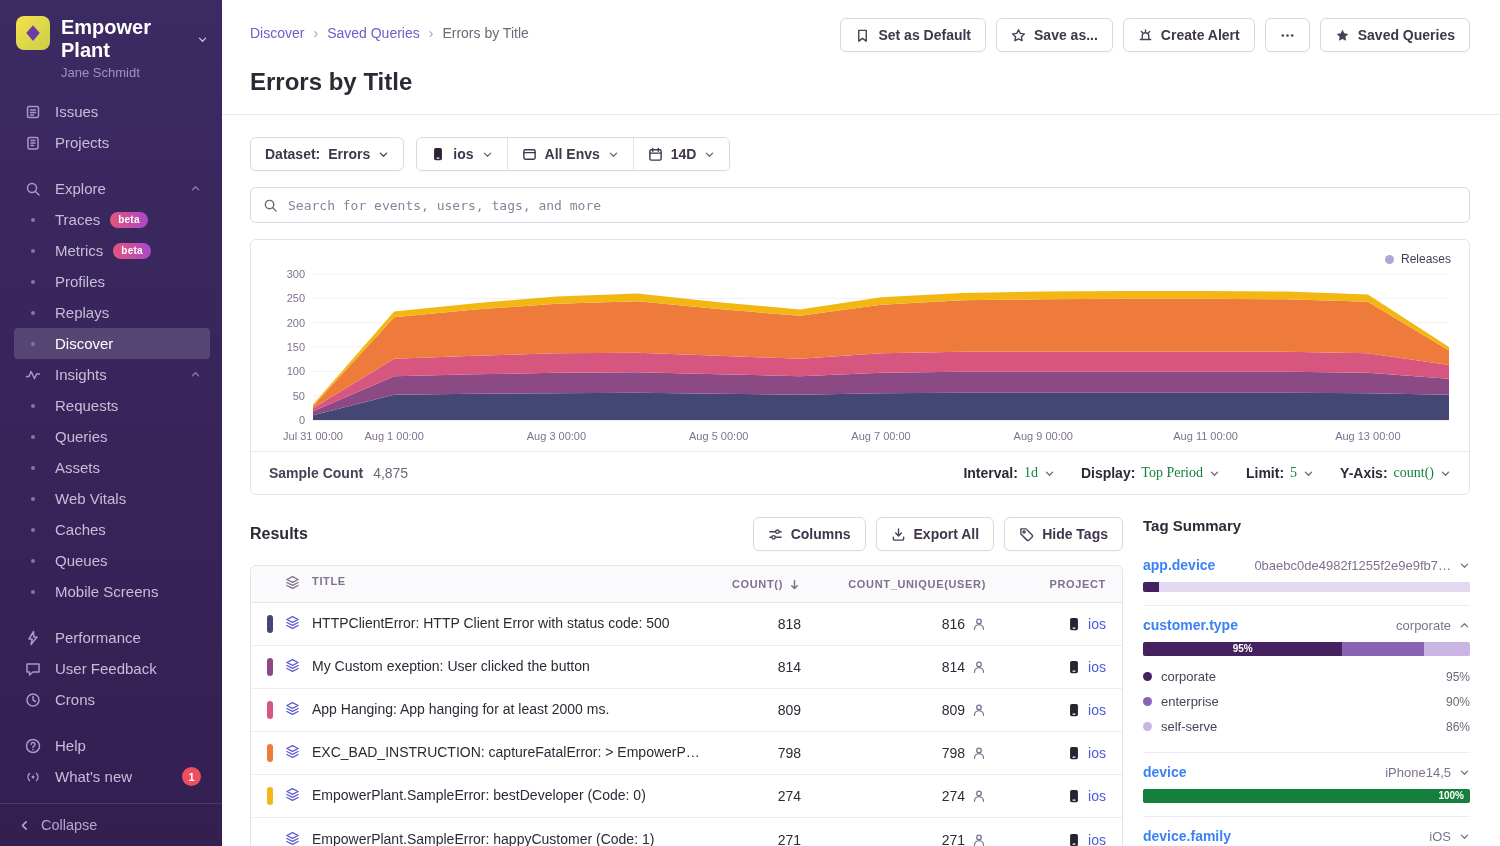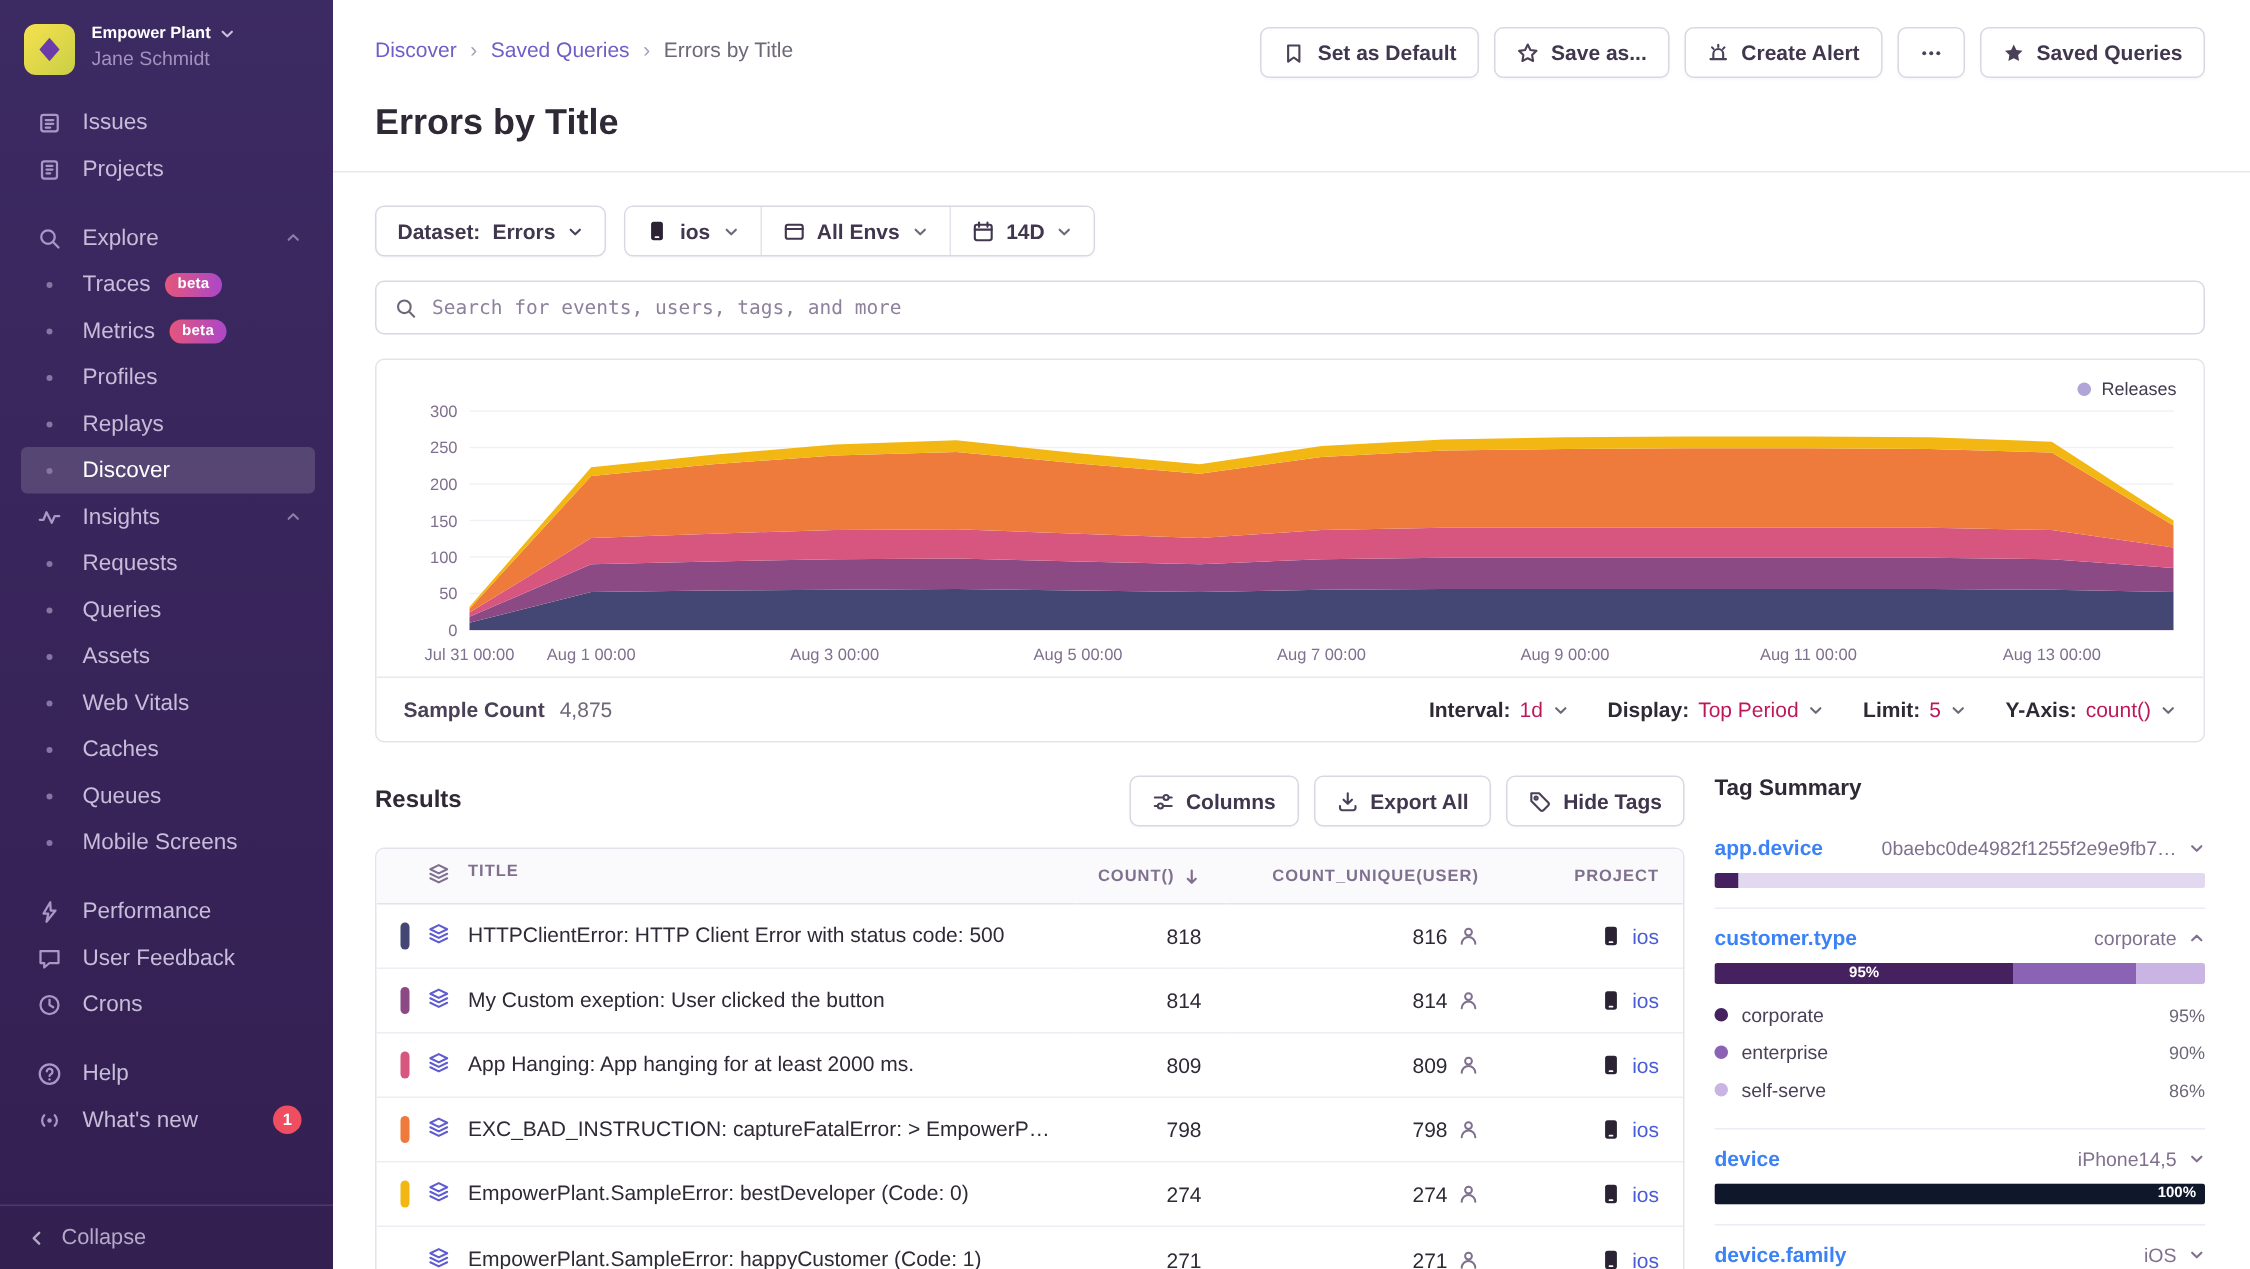--- a/index.html
+++ b/index.html
@@ -6,21 +6,21 @@
   html,body { width:1500px; height:846px; overflow:hidden; }
   body { display:flex; font-family:"Liberation Sans", sans-serif; background:#fff; color:#2f2936; font-size:14px; }
   .icon { display:inline-flex; align-items:center; justify-content:center; flex-shrink:0; }
   .icon svg { display:block; }
 
   
   .sidebar { width:222px; height:100%; flex-shrink:0; display:flex; flex-direction:column;
     background:linear-gradient(180deg,#3c2a63 0%,#341f51 100%); color:#c7bcd9; }
   .org-header { display:flex; gap:11px; padding:16px 14px 12px 16px; cursor:pointer; align-items:flex-start; }
   .logo { width:34px; height:34px; border-radius:8px; background:linear-gradient(135deg,#f6e14e,#c9cf45); display:flex; align-items:center; justify-content:center; flex-shrink:0; }
-  .org-name-row { display:flex; align-items:center; gap:6px; color:#fff; font-weight:700; font-size:11px; }
+  .org-name-row { display:flex; align-items:center; gap:6px; color:#fff; font-weight:700; font-size:20px; }
   .user-name { color:#a292bd; font-size:13px; margin-top:3px; }
   .nav { flex:1; overflow:hidden; padding:4px 12px 0 14px; }
   .nav-item { display:flex; align-items:center; height:31px; padding:0 9px; border-radius:4px; font-size:15px; color:#c7bcd9; cursor:pointer; }
   .nav-item.active { background:rgba(255,255,255,0.15); color:#fff; }
   .nav-item .lead { width:20px; margin-right:12px; display:flex; align-items:center; justify-content:center; color:#aironic; }
   .nav-item .lead { color:#a émot; }
   .nav-item .lead { color:#a998c6; }
   .bullet-dot { width:4px; height:4px; border-radius:50%; background:#8576a3; }
   .nav-spacer { height:15px; }
   .badge-beta { margin-left:10px; font-size:10px; font-weight:700; letter-spacing:.02em; color:#fff; padding:2px 8px 3px; border-radius:9px; background:linear-gradient(90deg,#e4567b,#ab47c9); }
@@ -63,21 +63,21 @@
   .legend-dot { width:9px; height:9px; border-radius:50%; background:#b1a5d8; }
   .chart-area { padding:20px 16px 0; }
   svg text { font-family:"Liberation Sans", sans-serif; }
   .chart-footer { display:flex; justify-content:space-between; align-items:center; border-top:1px solid #ebe6f0; padding:13px 18px; }
   .sample { display:flex; gap:10px; align-items:center; font-size:14px; }
   .sample .b { font-weight:700; color:#4a4158; }
   .sample .v { color:#6e6778; }
   .chart-controls { display:flex; gap:26px; }
   .control { display:flex; align-items:center; gap:6px; font-size:14px; cursor:pointer; }
   .control .lbl { font-weight:700; color:#2f2936; }
-  .control .val { color:#be185d; }
+  .control .val { color:#15803d;font-family:Liberation Serif, serif; }
 
   
   .results-grid { display:grid; grid-template-columns:1fr 327px; gap:20px; }
   .results-head { display:flex; justify-content:space-between; align-items:center; margin-bottom:14px; }
   .results-title { font-size:16px; font-weight:700; color:#2f2936; }
   table { width:100%; border-collapse:separate; border-spacing:0; border:1px solid #e7e1ec; border-radius:6px; overflow:hidden; table-layout:fixed; background:#fff; }
   col.c-count { width:100px; } col.c-unique { width:185px; } col.c-proj { width:120px; }
   thead th { background:#faf9fb; height:37px; padding:0 16px; font-size:11px; font-weight:700; letter-spacing:.06em; color:#80708f; text-align:left; border-bottom:1px solid #e7e1ec; }
   thead th.num { text-align:right; }
   th .h-flex { display:flex; align-items:center; gap:5px; }
@@ -884,21 +884,21 @@
               <div class="tag-head">
                 <span class="tag-key">device</span>
                 <span class="tag-val">iPhone14,5</span>
                 <span class="icon chev">
                   <svg width="11" height="11" viewBox="0 0 16 16" fill="none" stroke="currentColor" stroke-width="2" stroke-linecap="round" stroke-linejoin="round">
                     <path d="M3.5 6 8 10.5 12.5 6"></path>
                   </svg>
                 </span>
               </div>
               <div class="tag-bar tall">
-                <span class="tag-seg" style="width: 100%; background: #0f172a;">
+                <span class="tag-seg" style="width: 100%; background: #15803d;">
                   <span class="seg-label right">100%</span>
                 </span>
               </div>
             </div>
             <div class="tag-card">
               <div class="tag-head">
                 <span class="tag-key">device.family</span>
                 <span class="tag-val">iOS</span>
                 <span class="icon chev">
                   <svg width="11" height="11" viewBox="0 0 16 16" fill="none" stroke="currentColor" stroke-width="2" stroke-linecap="round" stroke-linejoin="round">

